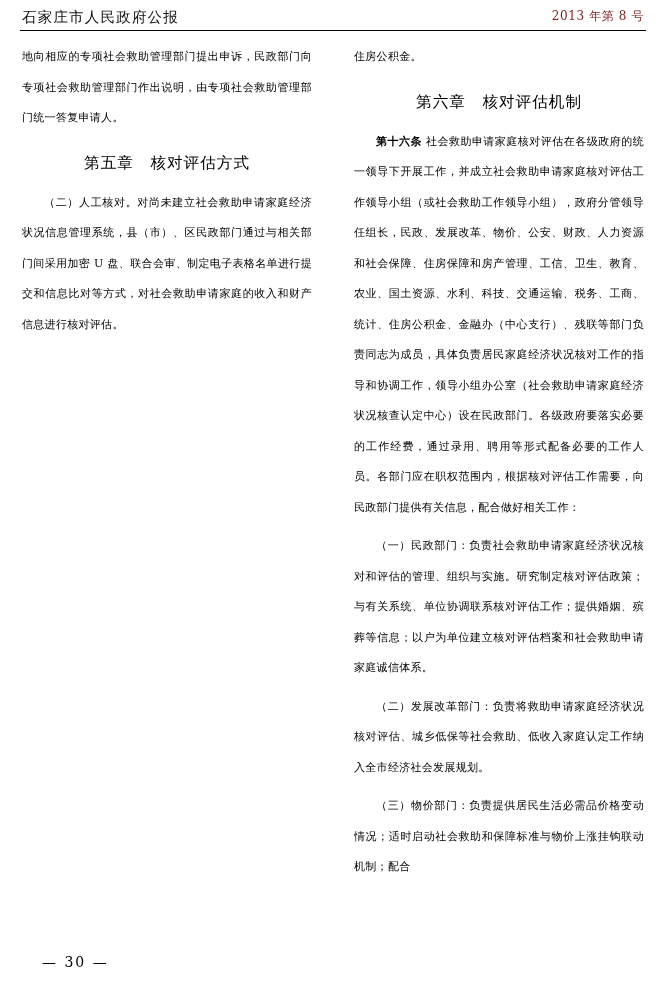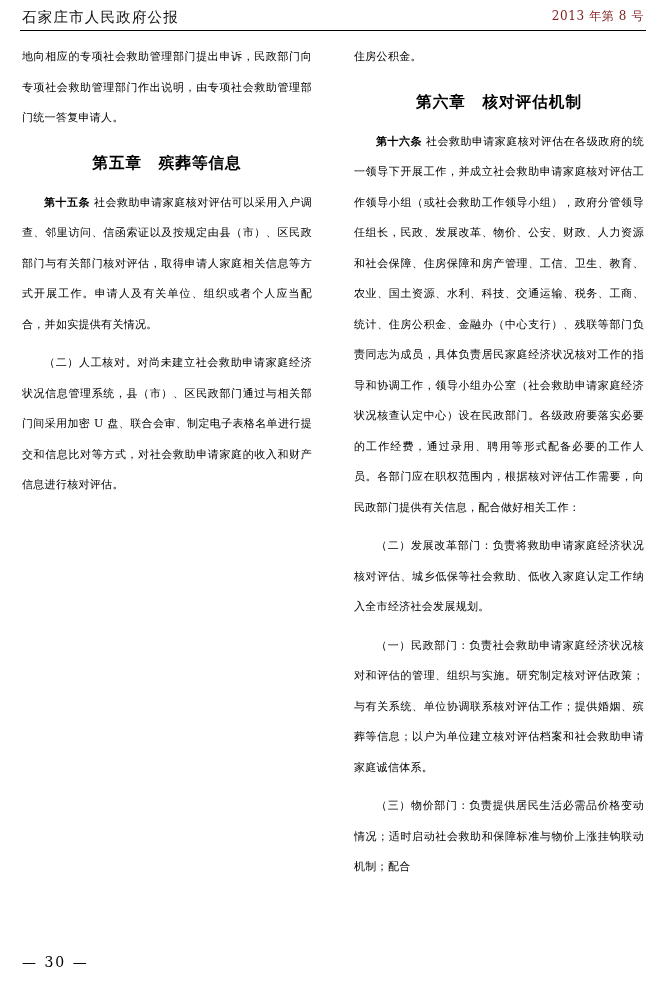--- a/index.html
+++ b/index.html
@@ -74,75 +74,72 @@
     letter-spacing: 0.3px;
   }
   p.indent  { text-indent: 2em; margin-top: 8px; }
   p.noindent { text-indent: 0; }
 
   h2.chapter {
     margin: 14px 0 10px 0;
     font-size: 15.6px;
     line-height: 30px;
     text-align: center;
-    font-weight: bold;
+    font-weight: normal;
     letter-spacing: 1px;
   }
   .art-label { font-weight: bold; }
 
   
   .footer {
     position: absolute;
     left: 22px;
     bottom: 16px;
     width: 622px;
     font-size: 14px;
     letter-spacing: 2px;
   }
   .footer-page {
     font-family: "DejaVu Serif", "Liberation Serif", serif;
+    margin-left: 20px;
   }
 </style>
 </head>
 <body>
 
 <div class="page">
 
   <div class="header">
     <div class="header-title">石家庄市人民政府公报</div>
     <div class="header-issue">2013 年第 8 号</div>
   </div>
   <div class="header-rule"></div>
 
   <div class="col col-left">
     <p class="body noindent">地向相应的专项社会救助管理部门提出申诉，民政部门向专项社会救助管理部门作出说明，由专项社会救助管理部门统一答复申请人。</p>
 
-    <h2 class="chapter">第五章　殡葬等信息</h2>
+    <h2 class="chapter">第五章　核对评估方式</h2>
 
-    <p class="body indent">
-      <span class="art-label">第十五条</span>
-      <span>社会救助申请家庭核对评估可以采用入户调查、邻里访问、信函索证以及按规定由县（市）、区民政部门与有关部门核对评估，取得申请人家庭相关信息等方式开展工作。申请人及有关单位、组织或者个人应当配合，并如实提供有关情况。</span>
-    </p>
 
     <p class="body indent">（二）人工核对。对尚未建立社会救助申请家庭经济状况信息管理系统，县（市）、区民政部门通过与相关部门间采用加密 U 盘、联合会审、制定电子表格名单进行提交和信息比对等方式，对社会救助申请家庭的收入和财产信息进行核对评估。</p>
 
   </div>
 
   <div class="col col-right">
     <p class="body noindent">住房公积金。</p>
 
     <h2 class="chapter">第六章　核对评估机制</h2>
 
     <p class="body indent">
       <span class="art-label">第十六条</span>
       <span>社会救助申请家庭核对评估在各级政府的统一领导下开展工作，并成立社会救助申请家庭核对评估工作领导小组（或社会救助工作领导小组），政府分管领导任组长，民政、发展改革、物价、公安、财政、人力资源和社会保障、住房保障和房产管理、工信、卫生、教育、农业、国土资源、水利、科技、交通运输、税务、工商、统计、住房公积金、金融办（中心支行）、残联等部门负责同志为成员，具体负责居民家庭经济状况核对工作的指导和协调工作，领导小组办公室（社会救助申请家庭经济状况核查认定中心）设在民政部门。各级政府要落实必要的工作经费，通过录用、聘用等形式配备必要的工作人员。各部门应在职权范围内，根据核对评估工作需要，向民政部门提供有关信息，配合做好相关工作：</span>
     </p>
 
+    <p class="body indent">（一）民政部门：负责社会救助申请家庭经济状况核对和评估的管理、组织与实施。研究制定核对评估政策；与有关系统、单位协调联系核对评估工作；提供婚姻、殡葬等信息；以户为单位建立核对评估档案和社会救助申请家庭诚信体系。</p>
     <p class="body indent">（二）发展改革部门：负责将救助申请家庭经济状况核对评估、城乡低保等社会救助、低收入家庭认定工作纳入全市经济社会发展规划。</p>
-    <p class="body indent">（一）民政部门：负责社会救助申请家庭经济状况核对和评估的管理、组织与实施。研究制定核对评估政策；与有关系统、单位协调联系核对评估工作；提供婚姻、殡葬等信息；以户为单位建立核对评估档案和社会救助申请家庭诚信体系。</p>
     <p class="body indent">（三）物价部门：负责提供居民生活必需品价格变动情况；适时启动社会救助和保障标准与物价上涨挂钩联动机制；配合</p>
   </div>
 
   <div class="footer">
     <span class="footer-page">— 30 —</span>
   </div>
 
 </div>
 
 </body></html>

